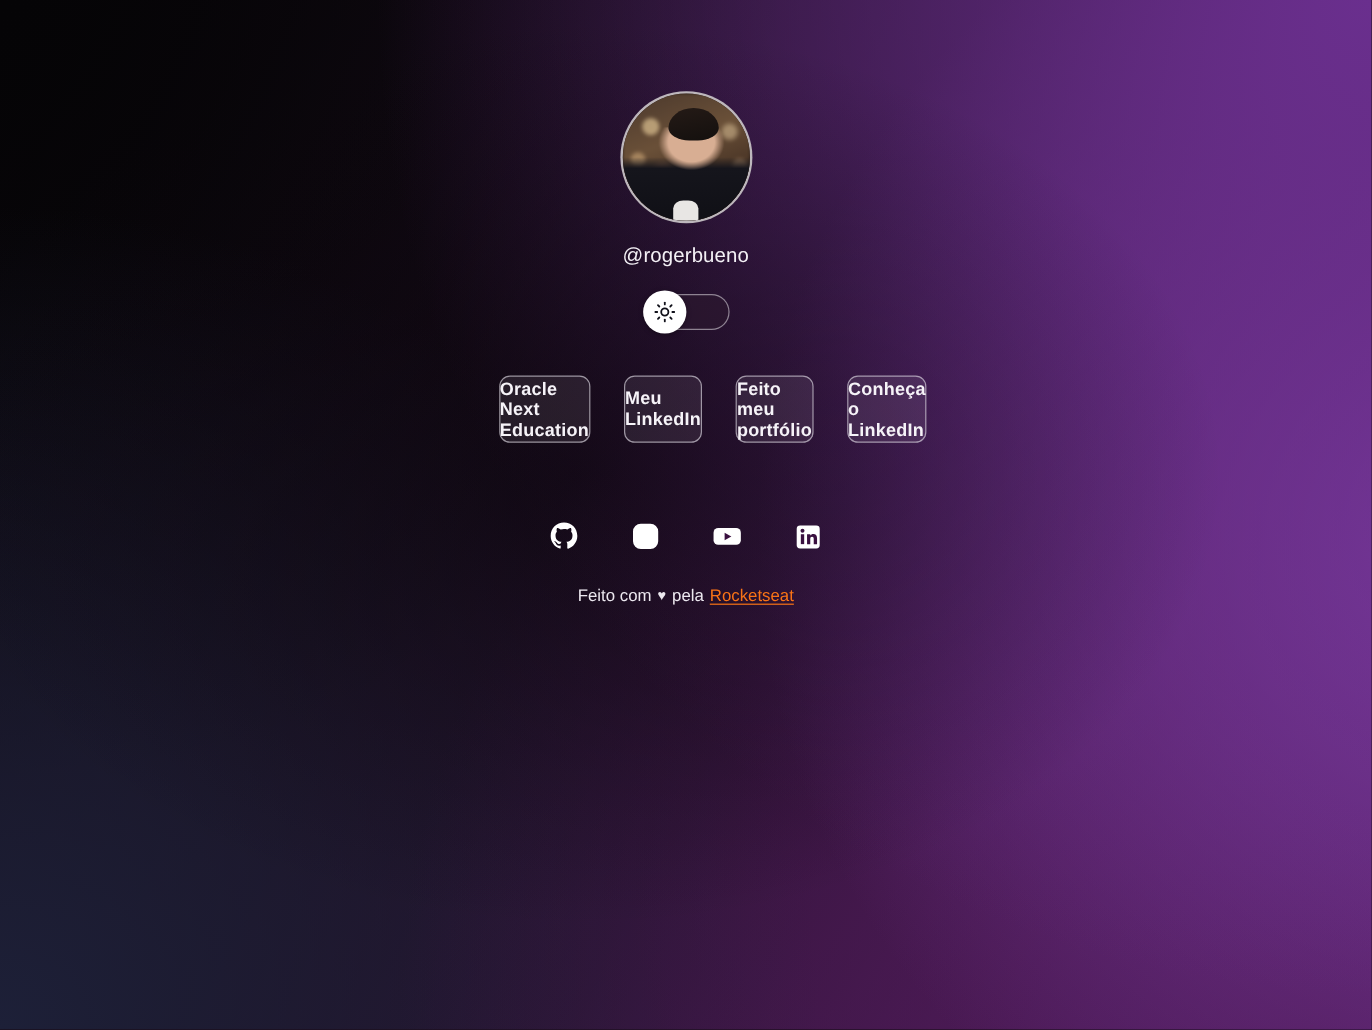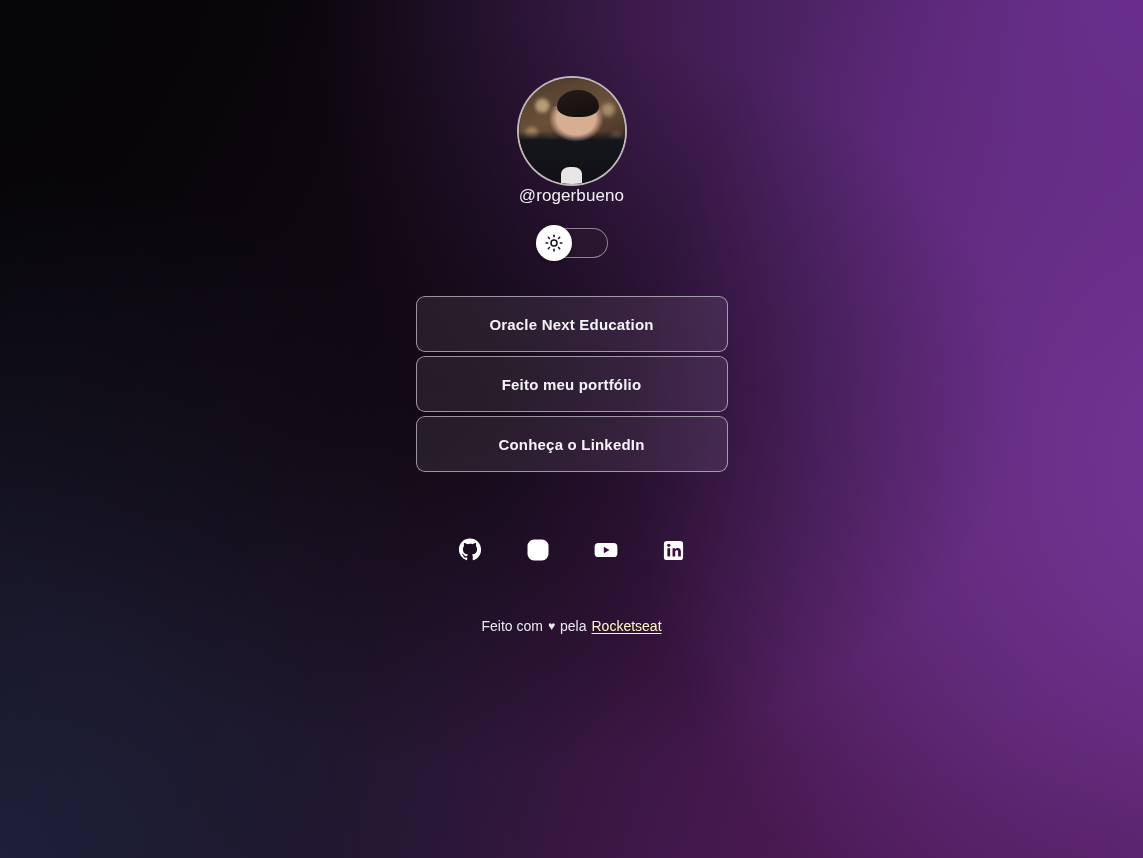--- a/index.html
+++ b/index.html
@@ -79,20 +79,21 @@
     background: linear-gradient(170deg, #241a16 0%, #14100e 100%);
     border-radius: 50% 50% 42% 42% / 62% 62% 38% 38%;
   }
   .avatar-shirt {
     position:absolute; left:40%; bottom:0; width:20%; height:16%;
     background: #e8e6e4;
     border-radius: 40% 40% 0 0;
   }
 
   .username {
+    margin-top: 17px;
     font-size: 17px;
     font-weight: 400;
     color: #f3f0f5;
     letter-spacing: 0.1px;
   }
 
   
   .switch-wrap { margin-top: 22px; }
   .switch {
     width: 72px; height: 30px;
@@ -111,22 +112,22 @@
     display:flex; align-items:center; justify-content:center;
     box-shadow: 0 1px 4px rgba(0,0,0,0.35);
   }
   .switch-knob svg { display:block; }
 
   
   .links {
     margin-top: 38px;
     width: 312px;
     display: flex;
-    flex-direction: column;
-    gap: 4px;
+    flex-direction: row;
+    gap: 28px;
   }
   .link-btn {
     height: 56px;
     border-radius: 9px;
     border: 1px solid rgba(228,224,232,0.62);
     background: rgba(240,228,246,0.085);
     color: #f6f3f8;
     font-size: 15px;
     font-weight: bold;
     letter-spacing: 0.2px;
@@ -146,28 +147,28 @@
   }
   .social-link {
     width: 26px; height: 26px;
     display:flex; align-items:center; justify-content:center;
     cursor:pointer;
   }
   .social-link svg { display:block; fill: #ffffff; }
 
   
   .footer {
-    margin-top: 55px;
+    margin-top: 28px;
     font-size: 14px;
     color: #ece8ef;
     display:flex; align-items:center; gap:5px;
   }
   .footer .heart { font-size: 12px; line-height:1; position:relative; top:0px; }
   .footer a {
-    color: #fef9c3;
+    color: #f97316;
     text-decoration: underline;
     text-underline-offset: 2px;
     cursor: pointer;
   }
 </style>
 </head>
 <body>
 
 <div id="bg-base"></div>
 <div id="bg-vignette"></div>
@@ -201,20 +202,21 @@
             <line x1="19.6" y1="4.4" x2="18.1" y2="5.9"></line>
             <line x1="5.9" y1="18.1" x2="4.4" y2="19.6"></line>
           </svg>
         </span>
       </div>
     </div>
   </div>
 
   <div class="links">
     <a class="link-btn">Oracle Next Education</a>
+    <a class="link-btn">Meu LinkedIn</a>
     <a class="link-btn">Feito meu portfólio</a>
     <a class="link-btn">Conheça o LinkedIn</a>
   </div>
 
   <div class="social">
 
     <a class="social-link">
       <span>
         <svg width="24" height="24" viewBox="0 0 24 24">
           <path d="M12 .5C5.73.5.9 5.33.9 11.6c0 4.9 3.18 9.06 7.59 10.53.55.1.76-.24.76-.53

